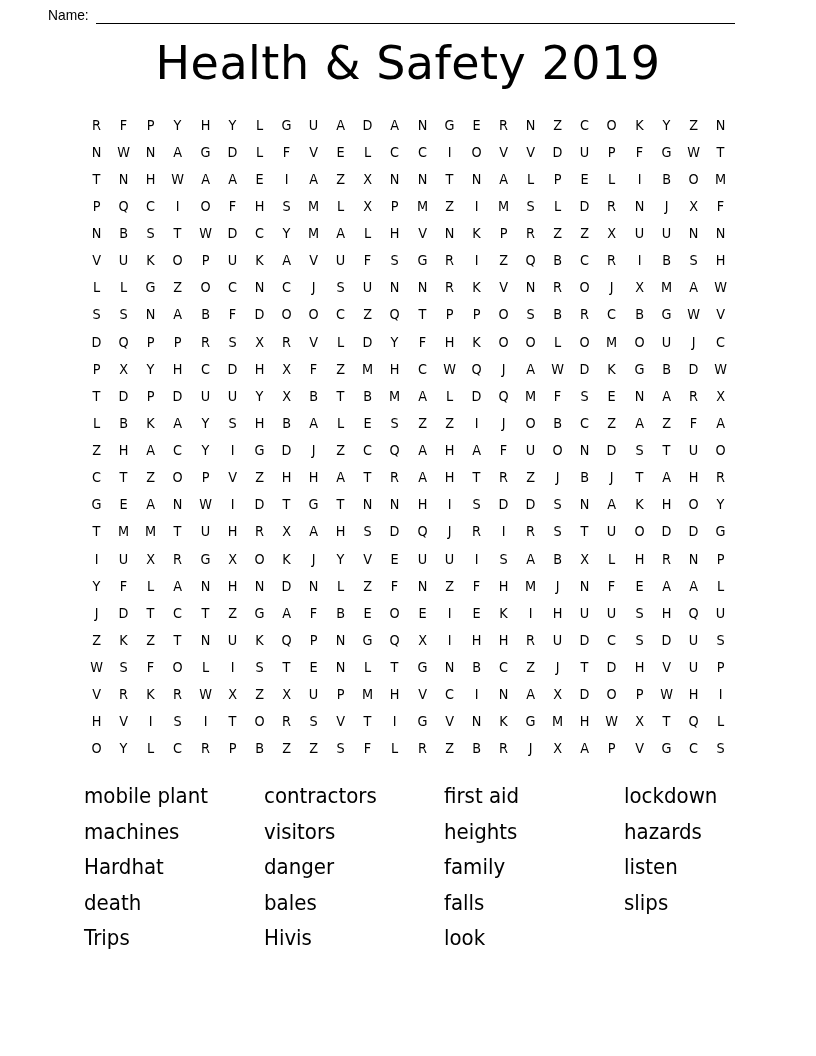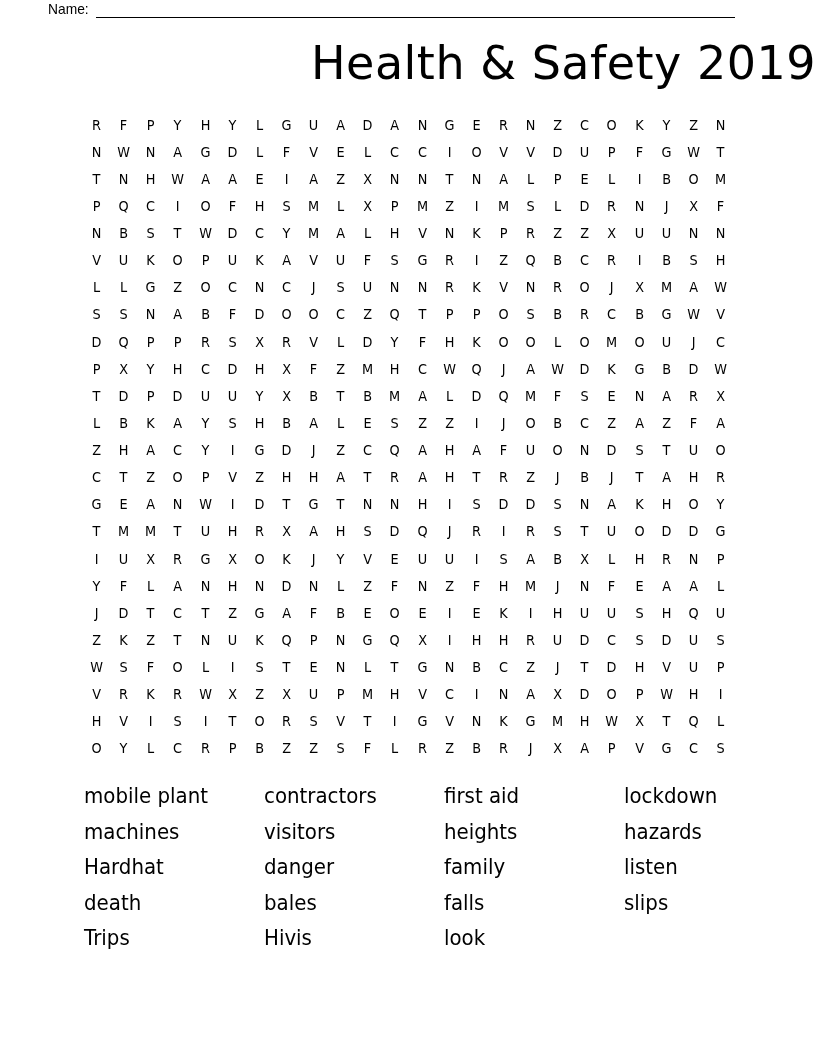--- a/index.html
+++ b/index.html
@@ -1,25 +1,25 @@
 <!DOCTYPE html>
 <html><head>
 <meta charset="utf-8">
 <style>
   html, body { margin: 0; padding: 0; background: #ffffff; }
   body { width: 816px; height: 1056px; position: relative; overflow: hidden; color: #000; }
   .name-row {
-    position: absolute; left: 48px; top: 0px; width: 700px; height: 18px;
+    position: absolute; left: 48px; top: 0px; width: 700px; height: 24px;
     font-family: "Liberation Sans", sans-serif; font-size: 15px; line-height: 18px;
     display: flex; align-items: flex-end;
   }
   .name-label { transform: scaleX(0.92); transform-origin: left; margin-right: 2px; }
   .name-line { flex: 0 0 auto; width: 639px; border-bottom: 1px solid #000; height: 14px; margin-left: 2px; }
   .title {
-    position: absolute; left: 0; top: 32px; width: 816px; text-align: right;
+    position: absolute; left: 0; top: 32px; width: 816px; text-align: center;
     font-family: "DejaVu Sans", sans-serif; font-size: 46px; line-height: 62px;
     letter-spacing: 0.5px;
   }
   .grid {
     position: absolute; left: 83px; top: 111px;
     display: grid;
     grid-template-columns: repeat(24, 27.13px);
     grid-auto-rows: 27.13px;
   }
   .cell {

